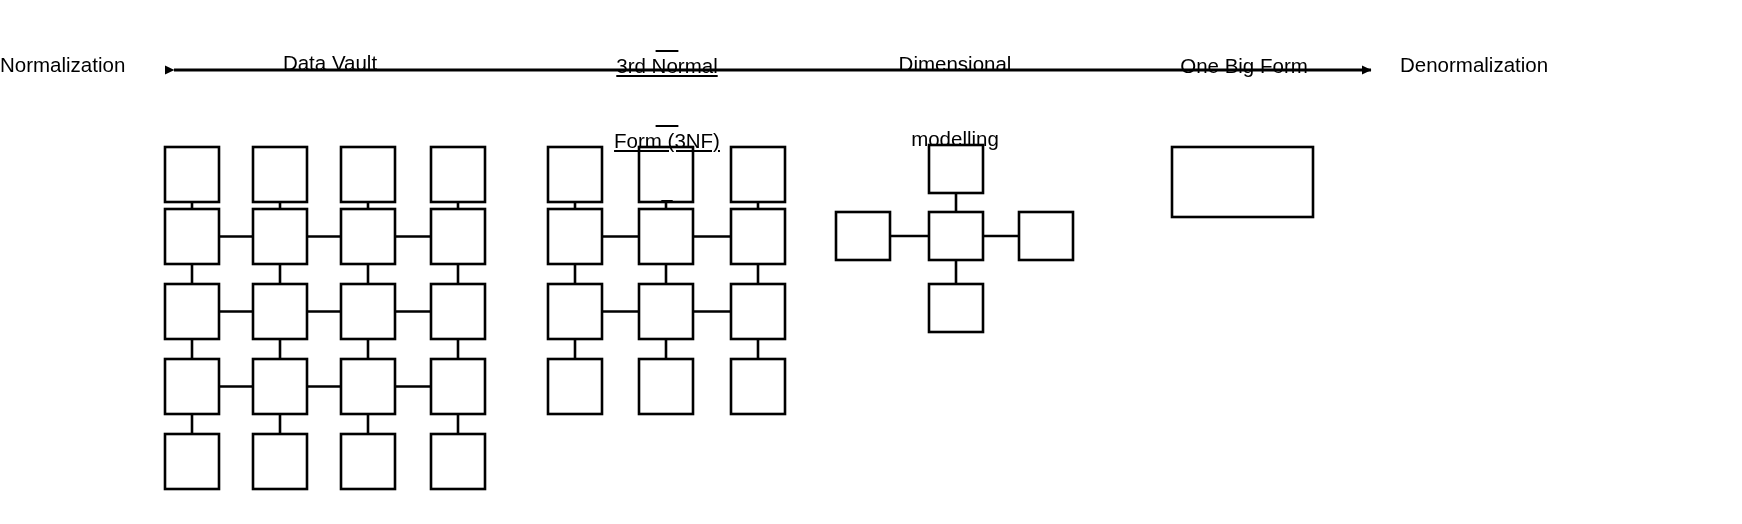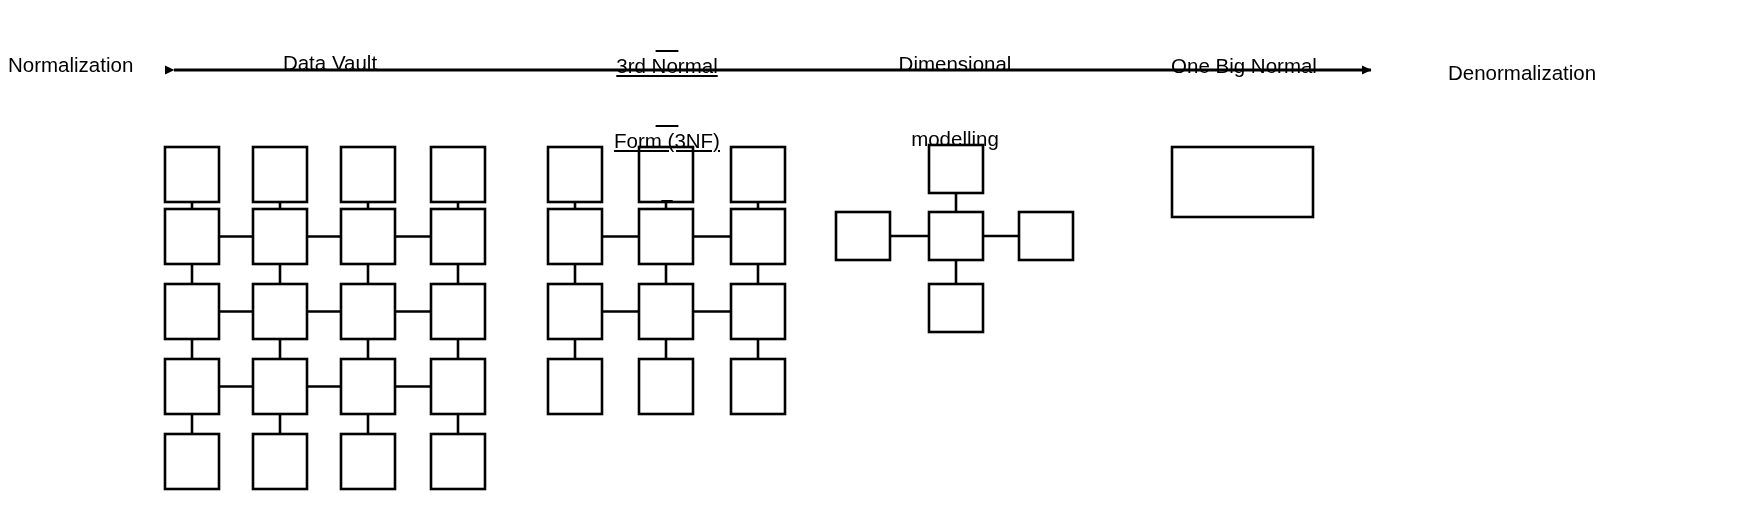--- a/index.html
+++ b/index.html
@@ -37,27 +37,26 @@
     font-size: 20.5px;
   }
   .stage-label {
     text-align: center;
     font-size: 20.5px;
   }
   .stage-label .l1, .stage-label .l2 {
     display: block;
   }
   #label-normalization {
-    left: 8px;
+    left: 0;
     top: 52px;
   }
   #label-denormalization {
-    left: 1448px;
+    left: 1400px;
     top: 52px;
-    margin-top: 8px;
   }
   #stage-0 { left: 200px; top: 0; width: 260px; }
   #stage-1 { left: 540px; top: 3px; width: 254px; text-decoration: underline; }
   #stage-2 { left: 828px; top: 1px; width: 254px; }
   #stage-3 { left: 1114px; top: 3px; width: 260px; }
 </style>
 </head>
 <body>
 
 <div id="canvas">
@@ -173,16 +172,16 @@
   </div>
   <div class="stage-label" id="stage-1">
     <span class="l1">3rd Normal</span>
     <span class="l2">Form (3NF)</span>
   </div>
   <div class="stage-label" id="stage-2">
     <span class="l1">Dimensional</span>
     <span class="l2">modelling</span>
   </div>
   <div class="stage-label" id="stage-3">
-    <span class="l1">One Big Normal</span>
+    <span class="l1">One Big Form</span>
   </div>
 
 </div>
 
 </body></html>

